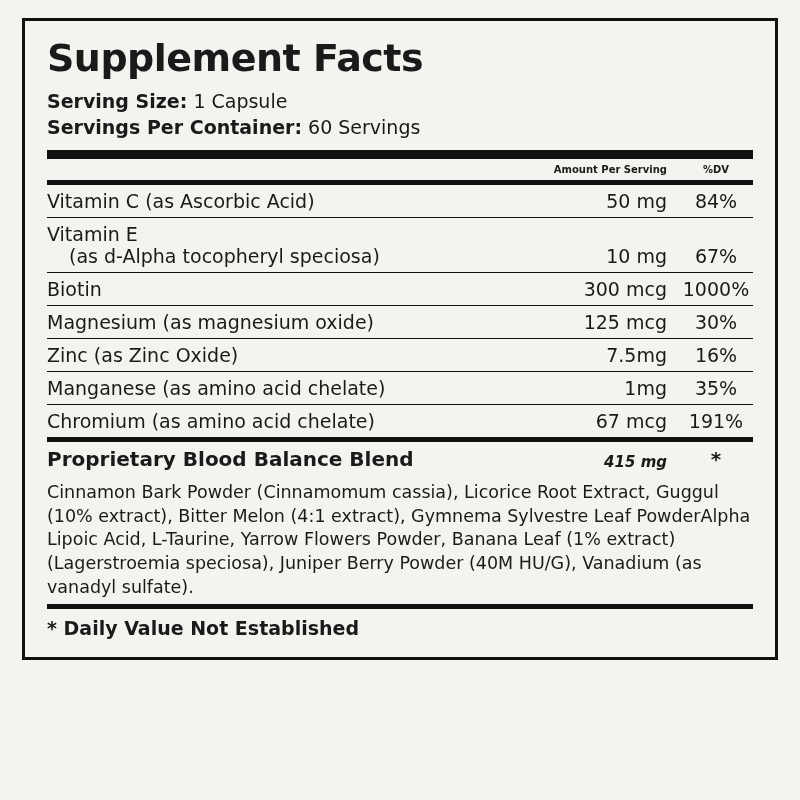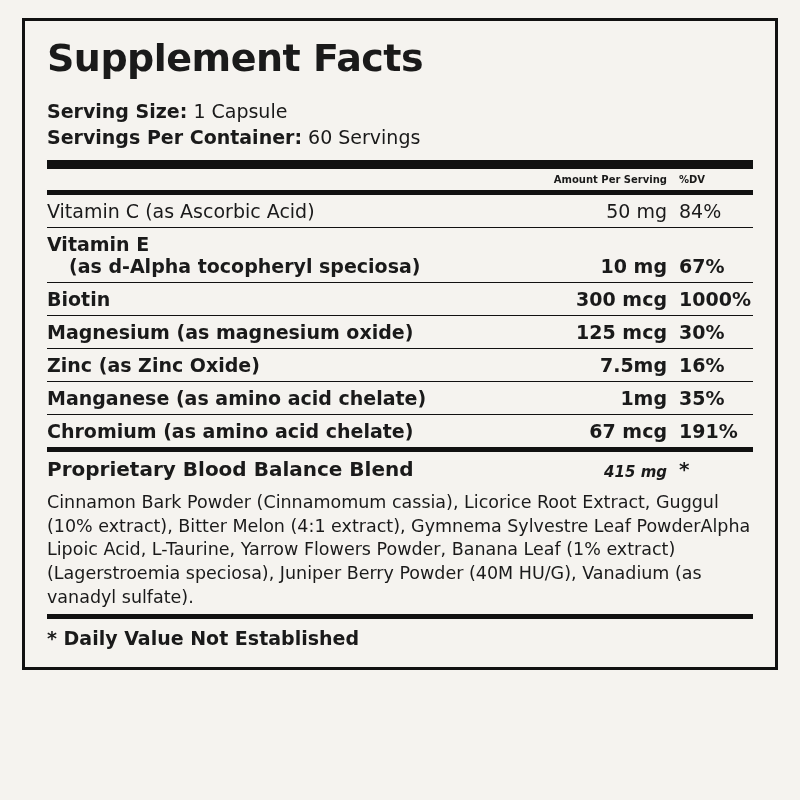--- a/index.html
+++ b/index.html
@@ -25,21 +25,21 @@
     border: 3px solid #111;
     background: #f5f3ef;
     box-sizing: border-box;
     padding: 14px 22px 16px 22px;
   }
   .title {
     font-size: 38px;
     font-weight: 700;
     letter-spacing: -0.5px;
     line-height: 1.05;
-    margin: 4px 0 20px 0;
+    margin: 4px 0 10px 0;
   }
   .serving-line {
     font-size: 19px;
     line-height: 1.35;
     margin: 0;
   }
   .serving-line b {
     font-weight: 700;
     text-align: center;
   }
@@ -60,34 +60,33 @@
     padding: 5px 0 5px 0;
     vertical-align: bottom;
   }
   .col-name { text-align: left; }
   .col-amt {
     text-align: right;
     white-space: nowrap;
     padding-left: 10px !important;
   }
   .col-dv {
-    text-align: left;
+    text-align: center;
     white-space: nowrap;
     width: 74px;
     padding-left: 12px !important;
   }
   .hdr td {
     font-size: 10px;
     font-weight: 700;
     padding: 6px 0 6px 0;
     margin-top: 36px;
   }
   .row-sep td {
     border-top: 1.5px solid #111;
-    font-weight: bold;
   }
   .sub-line {
     display: block;
     padding-left: 22px;
   }
   .blend-head td {
     font-weight: 700;
     font-size: 20px;
     padding-top: 9px;
     padding-bottom: 4px;

